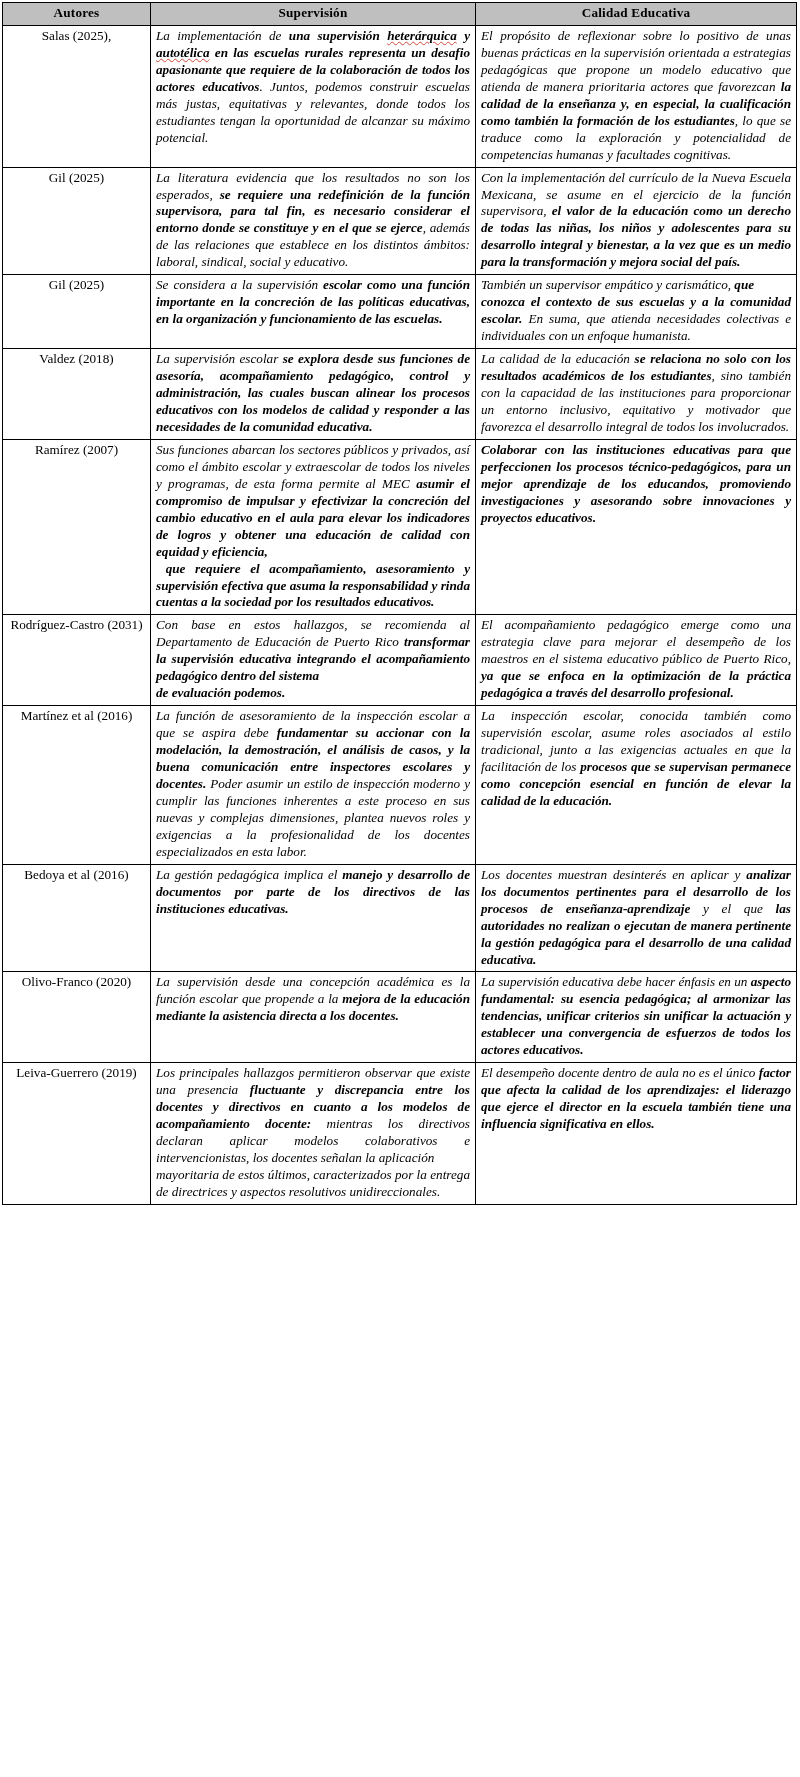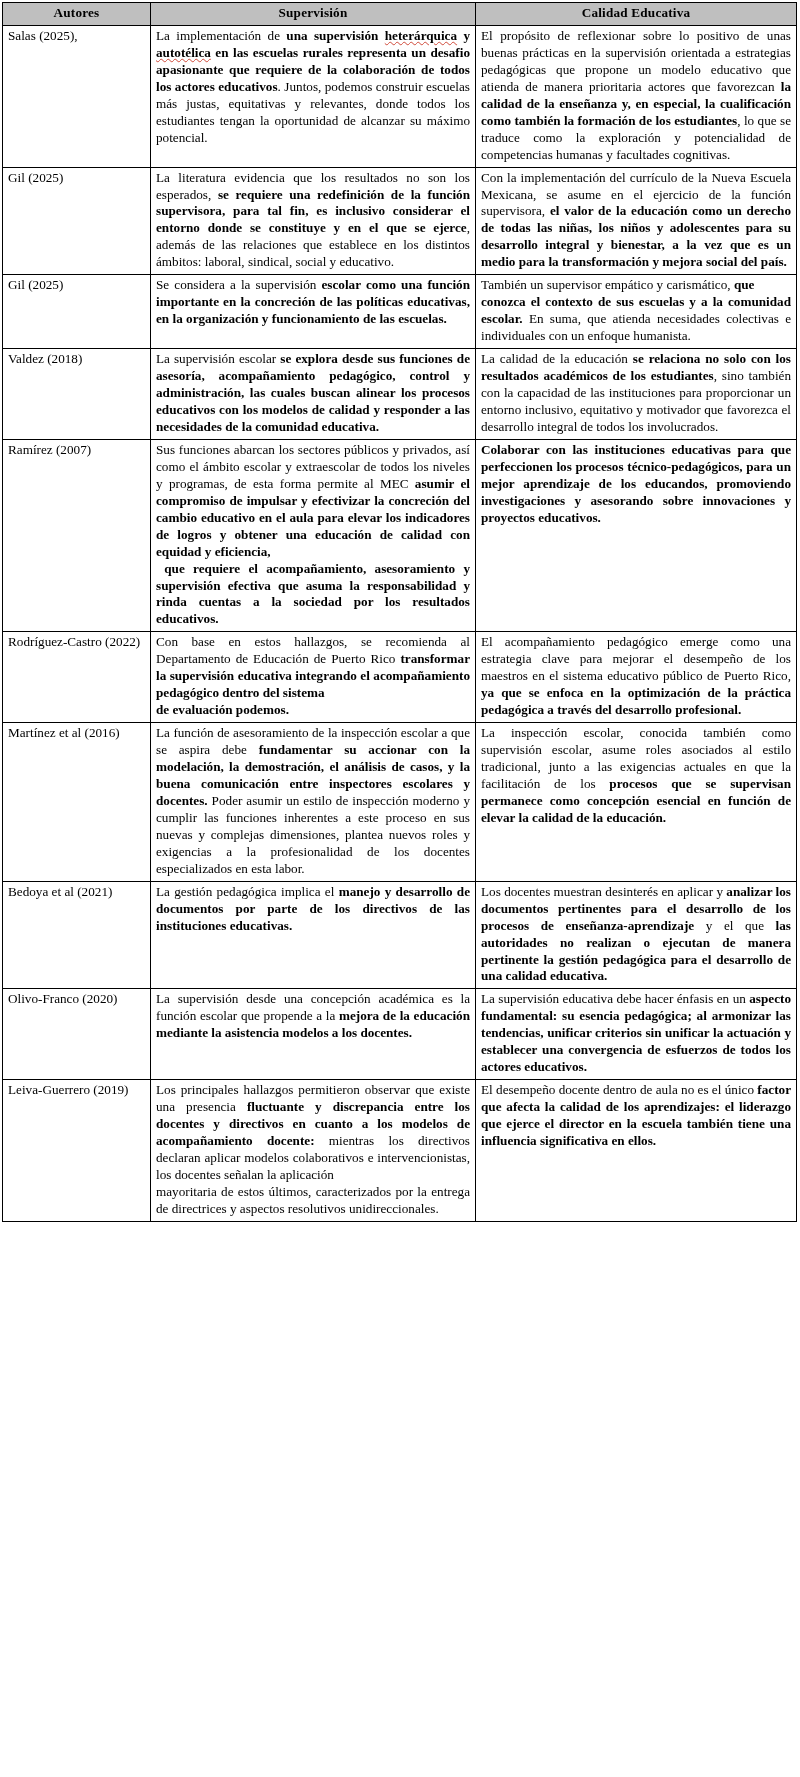--- a/index.html
+++ b/index.html
@@ -40,29 +40,30 @@
   thead th {
     background: #bfbfbf;
     text-align: center;
     font-weight: bold;
     font-size: 13.4px;
     padding: 3px 4px 4px 4px;
     vertical-align: middle;
     letter-spacing: .2px;
   }
   td.autores {
-    text-align: left;
+    text-align: center;
     vertical-align: top;
     padding-top: 3px;
     word-wrap: break-word;
   }
   td.body-cell {
     text-align: justify;
     text-justify: inter-word;
     hyphens: none;
+    font-style: italic;
   }
   b, strong {
     font-weight: bold;
   }
   .sp-underline {
     text-decoration: underline;
     text-decoration-style: wavy;
     text-decoration-color: #d04a3a;
     text-decoration-thickness: 1px;
   }
@@ -85,56 +86,56 @@
       </tr>
     </thead>
     <tbody>
         <tr>
           <td class="autores">Salas (2025),</td>
           <td class="body-cell">La implementación de <b>una supervisión <span class="sp-underline">heterárquica</span> y <span class="sp-underline">autotélica</span> en las escuelas rurales representa un desafio apasionante que requiere de la colaboración de todos los actores educativos</b>. Juntos, podemos construir escuelas más justas, equitativas y relevantes, donde todos los estudiantes tengan la oportunidad de alcanzar su máximo potencial.</td>
           <td class="body-cell">El propósito de reflexionar sobre lo positivo de unas buenas prácticas en la supervisión orientada a estrategias pedagógicas que propone un modelo educativo que atienda de manera prioritaria actores que favorezcan <b>la calidad de la enseñanza y, en especial, la cualificación como también la formación de los estudiantes</b>, lo que se traduce como la exploración y potencialidad de competencias humanas y facultades cognitivas.</td>
         </tr>
         <tr>
           <td class="autores">Gil (2025)</td>
-          <td class="body-cell">La literatura evidencia que los resultados no son los esperados, <b>se requiere una redefinición de la función supervisora, para tal fin, es inclusivo considerar el entorno donde se constituye y en el que se ejerce</b>, además de las relaciones que establece en los distintos ámbitos: laboral, sindical, social y educativo.</td>
+          <td class="body-cell">La literatura evidencia que los resultados no son los esperados, <b>se requiere una redefinición de la función supervisora, para tal fin, es necesario considerar el entorno donde se constituye y en el que se ejerce</b>, además de las relaciones que establece en los distintos ámbitos: laboral, sindical, social y educativo.</td>
           <td class="body-cell">Con la implementación del currículo de la Nueva Escuela Mexicana, se asume en el ejercicio de la función supervisora, <b>el valor de la educación como un derecho de todas las niñas, los niños y adolescentes para su desarrollo integral y bienestar, a la vez que es un medio para la transformación y mejora social del país.</b></td>
         </tr>
         <tr>
           <td class="autores">Gil (2025)</td>
           <td class="body-cell">Se considera a la supervisión <b>escolar como una función importante en la concreción de las políticas educativas, en la organización y funcionamiento de las escuelas.</b></td>
           <td class="body-cell">También un supervisor empático y carismático, <b>que</b><br><b>conozca el contexto de sus escuelas y a la comunidad escolar.</b> En suma, que atienda necesidades colectivas e individuales con un enfoque humanista.</td>
         </tr>
         <tr>
           <td class="autores">Valdez (2018)</td>
           <td class="body-cell">La supervisión escolar <b>se explora desde sus funciones de asesoría, acompañamiento pedagógico, control y administración, las cuales buscan alinear los procesos educativos con los modelos de calidad y responder a las necesidades de la comunidad educativa.</b></td>
           <td class="body-cell">La calidad de la educación <b>se relaciona no solo con los resultados académicos de los estudiantes</b>, sino también con la capacidad de las instituciones para proporcionar un entorno inclusivo, equitativo y motivador que favorezca el desarrollo integral de todos los involucrados.</td>
         </tr>
         <tr>
           <td class="autores">Ramírez (2007)</td>
           <td class="body-cell">Sus funciones abarcan los sectores públicos y privados, así como el ámbito escolar y extraescolar de todos los niveles y programas, de esta forma permite al MEC <b>asumir el compromiso de impulsar y efectivizar la concreción del cambio educativo en el aula para elevar los indicadores de logros y obtener una educación de calidad con equidad y eficiencia,</b><br><b>&nbsp;que requiere el acompañamiento, asesoramiento y supervisión efectiva que asuma la responsabilidad y rinda cuentas a la sociedad por los resultados educativos.</b></td>
           <td class="body-cell"><b>Colaborar con las instituciones educativas para que perfeccionen los procesos técnico-pedagógicos, para un mejor aprendizaje de los educandos, promoviendo investigaciones y asesorando sobre innovaciones y proyectos educativos.</b></td>
         </tr>
         <tr>
-          <td class="autores">Rodríguez-Castro (2022)</td>
+          <td class="autores">Rodríguez-Castro (2031)</td>
           <td class="body-cell">Con base en estos hallazgos, se recomienda al Departamento de Educación de Puerto Rico <b>transformar la supervisión educativa integrando el acompañamiento pedagógico dentro del sistema</b><br><b>de evaluación podemos.</b></td>
           <td class="body-cell">El acompañamiento pedagógico emerge como una estrategia clave para mejorar el desempeño de los maestros en el sistema educativo público de Puerto Rico, <b>ya que se enfoca en la optimización de la práctica pedagógica a través del desarrollo profesional.</b></td>
         </tr>
         <tr>
           <td class="autores">Martínez et al (2016)</td>
           <td class="body-cell">La función de asesoramiento de la inspección escolar a que se aspira debe <b>fundamentar su accionar con la modelación, la demostración, el análisis de casos, y la buena comunicación entre inspectores escolares y docentes.</b> Poder asumir un estilo de inspección moderno y cumplir las funciones inherentes a este proceso en sus nuevas y complejas dimensiones, plantea nuevos roles y exigencias a la profesionalidad de los docentes especializados en esta labor.</td>
           <td class="body-cell">La inspección escolar, conocida también como supervisión escolar, asume roles asociados al estilo tradicional, junto a las exigencias actuales en que la facilitación de los <b>procesos que se supervisan permanece como concepción esencial en función de elevar la calidad de la educación.</b></td>
         </tr>
         <tr>
-          <td class="autores">Bedoya et al (2021)</td>
+          <td class="autores">Bedoya et al (2016)</td>
           <td class="body-cell">La gestión pedagógica implica el <b>manejo y desarrollo de documentos por parte de los directivos de las instituciones educativas.</b></td>
           <td class="body-cell">Los docentes muestran desinterés en aplicar y <b>analizar los documentos pertinentes para el desarrollo de los procesos de enseñanza-aprendizaje</b> y el que <b>las autoridades no realizan o ejecutan de manera pertinente la gestión pedagógica para el desarrollo de una calidad educativa.</b></td>
         </tr>
         <tr>
           <td class="autores">Olivo-Franco (2020)</td>
-          <td class="body-cell">La supervisión desde una concepción académica es la función escolar que propende a la <b>mejora de la educación mediante la asistencia modelos a los docentes.</b></td>
+          <td class="body-cell">La supervisión desde una concepción académica es la función escolar que propende a la <b>mejora de la educación mediante la asistencia directa a los docentes.</b></td>
           <td class="body-cell">La supervisión educativa debe hacer énfasis en un <b>aspecto fundamental: su esencia pedagógica; al armonizar las tendencias, unificar criterios sin unificar la actuación y establecer una convergencia de esfuerzos de todos los actores educativos.</b></td>
         </tr>
         <tr>
           <td class="autores">Leiva-Guerrero (2019)</td>
           <td class="body-cell">Los principales hallazgos permitieron observar que existe una presencia <b>fluctuante y discrepancia entre los docentes y directivos en cuanto a los modelos de acompañamiento docente:</b> mientras los directivos declaran aplicar modelos colaborativos e intervencionistas, los docentes señalan la aplicación<br>mayoritaria de estos últimos, caracterizados por la entrega de directrices y aspectos resolutivos unidireccionales.</td>
           <td class="body-cell">El desempeño docente dentro de aula no es el único <b>factor que afecta la calidad de los aprendizajes: el liderazgo que ejerce el director en la escuela también tiene una influencia significativa en ellos.</b></td>
         </tr>
       </tbody>
   </table>
 </div>

